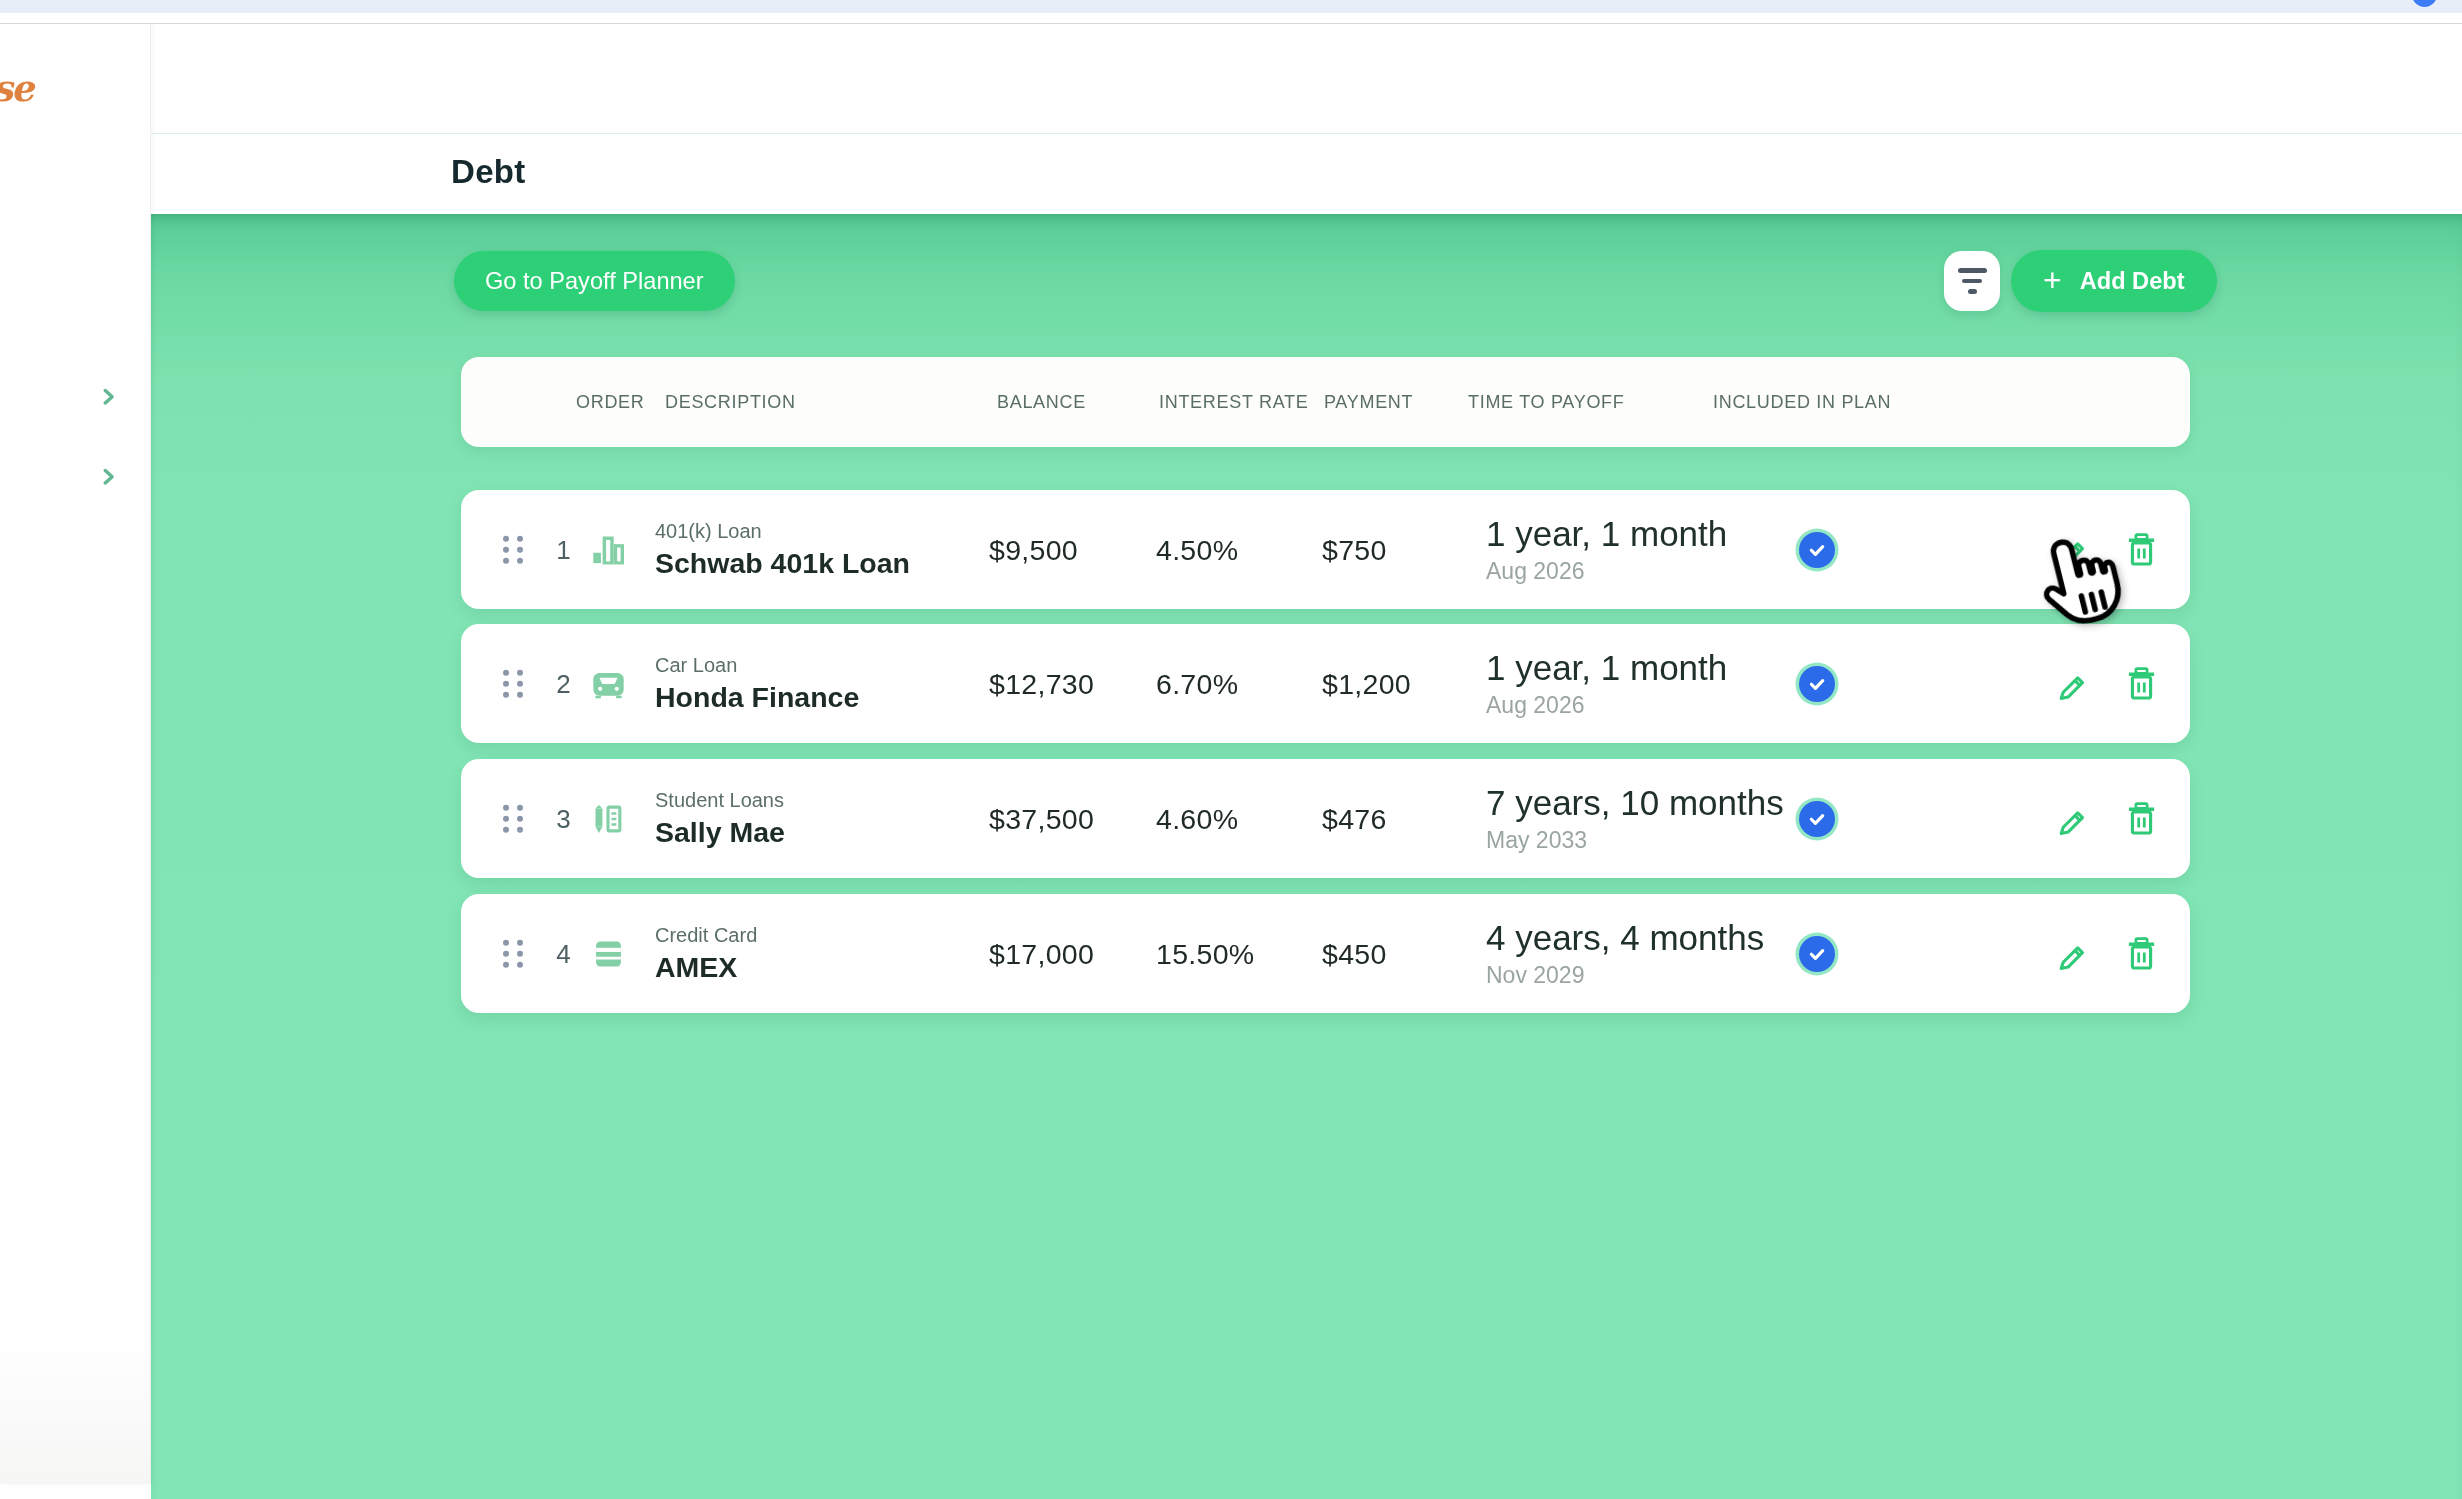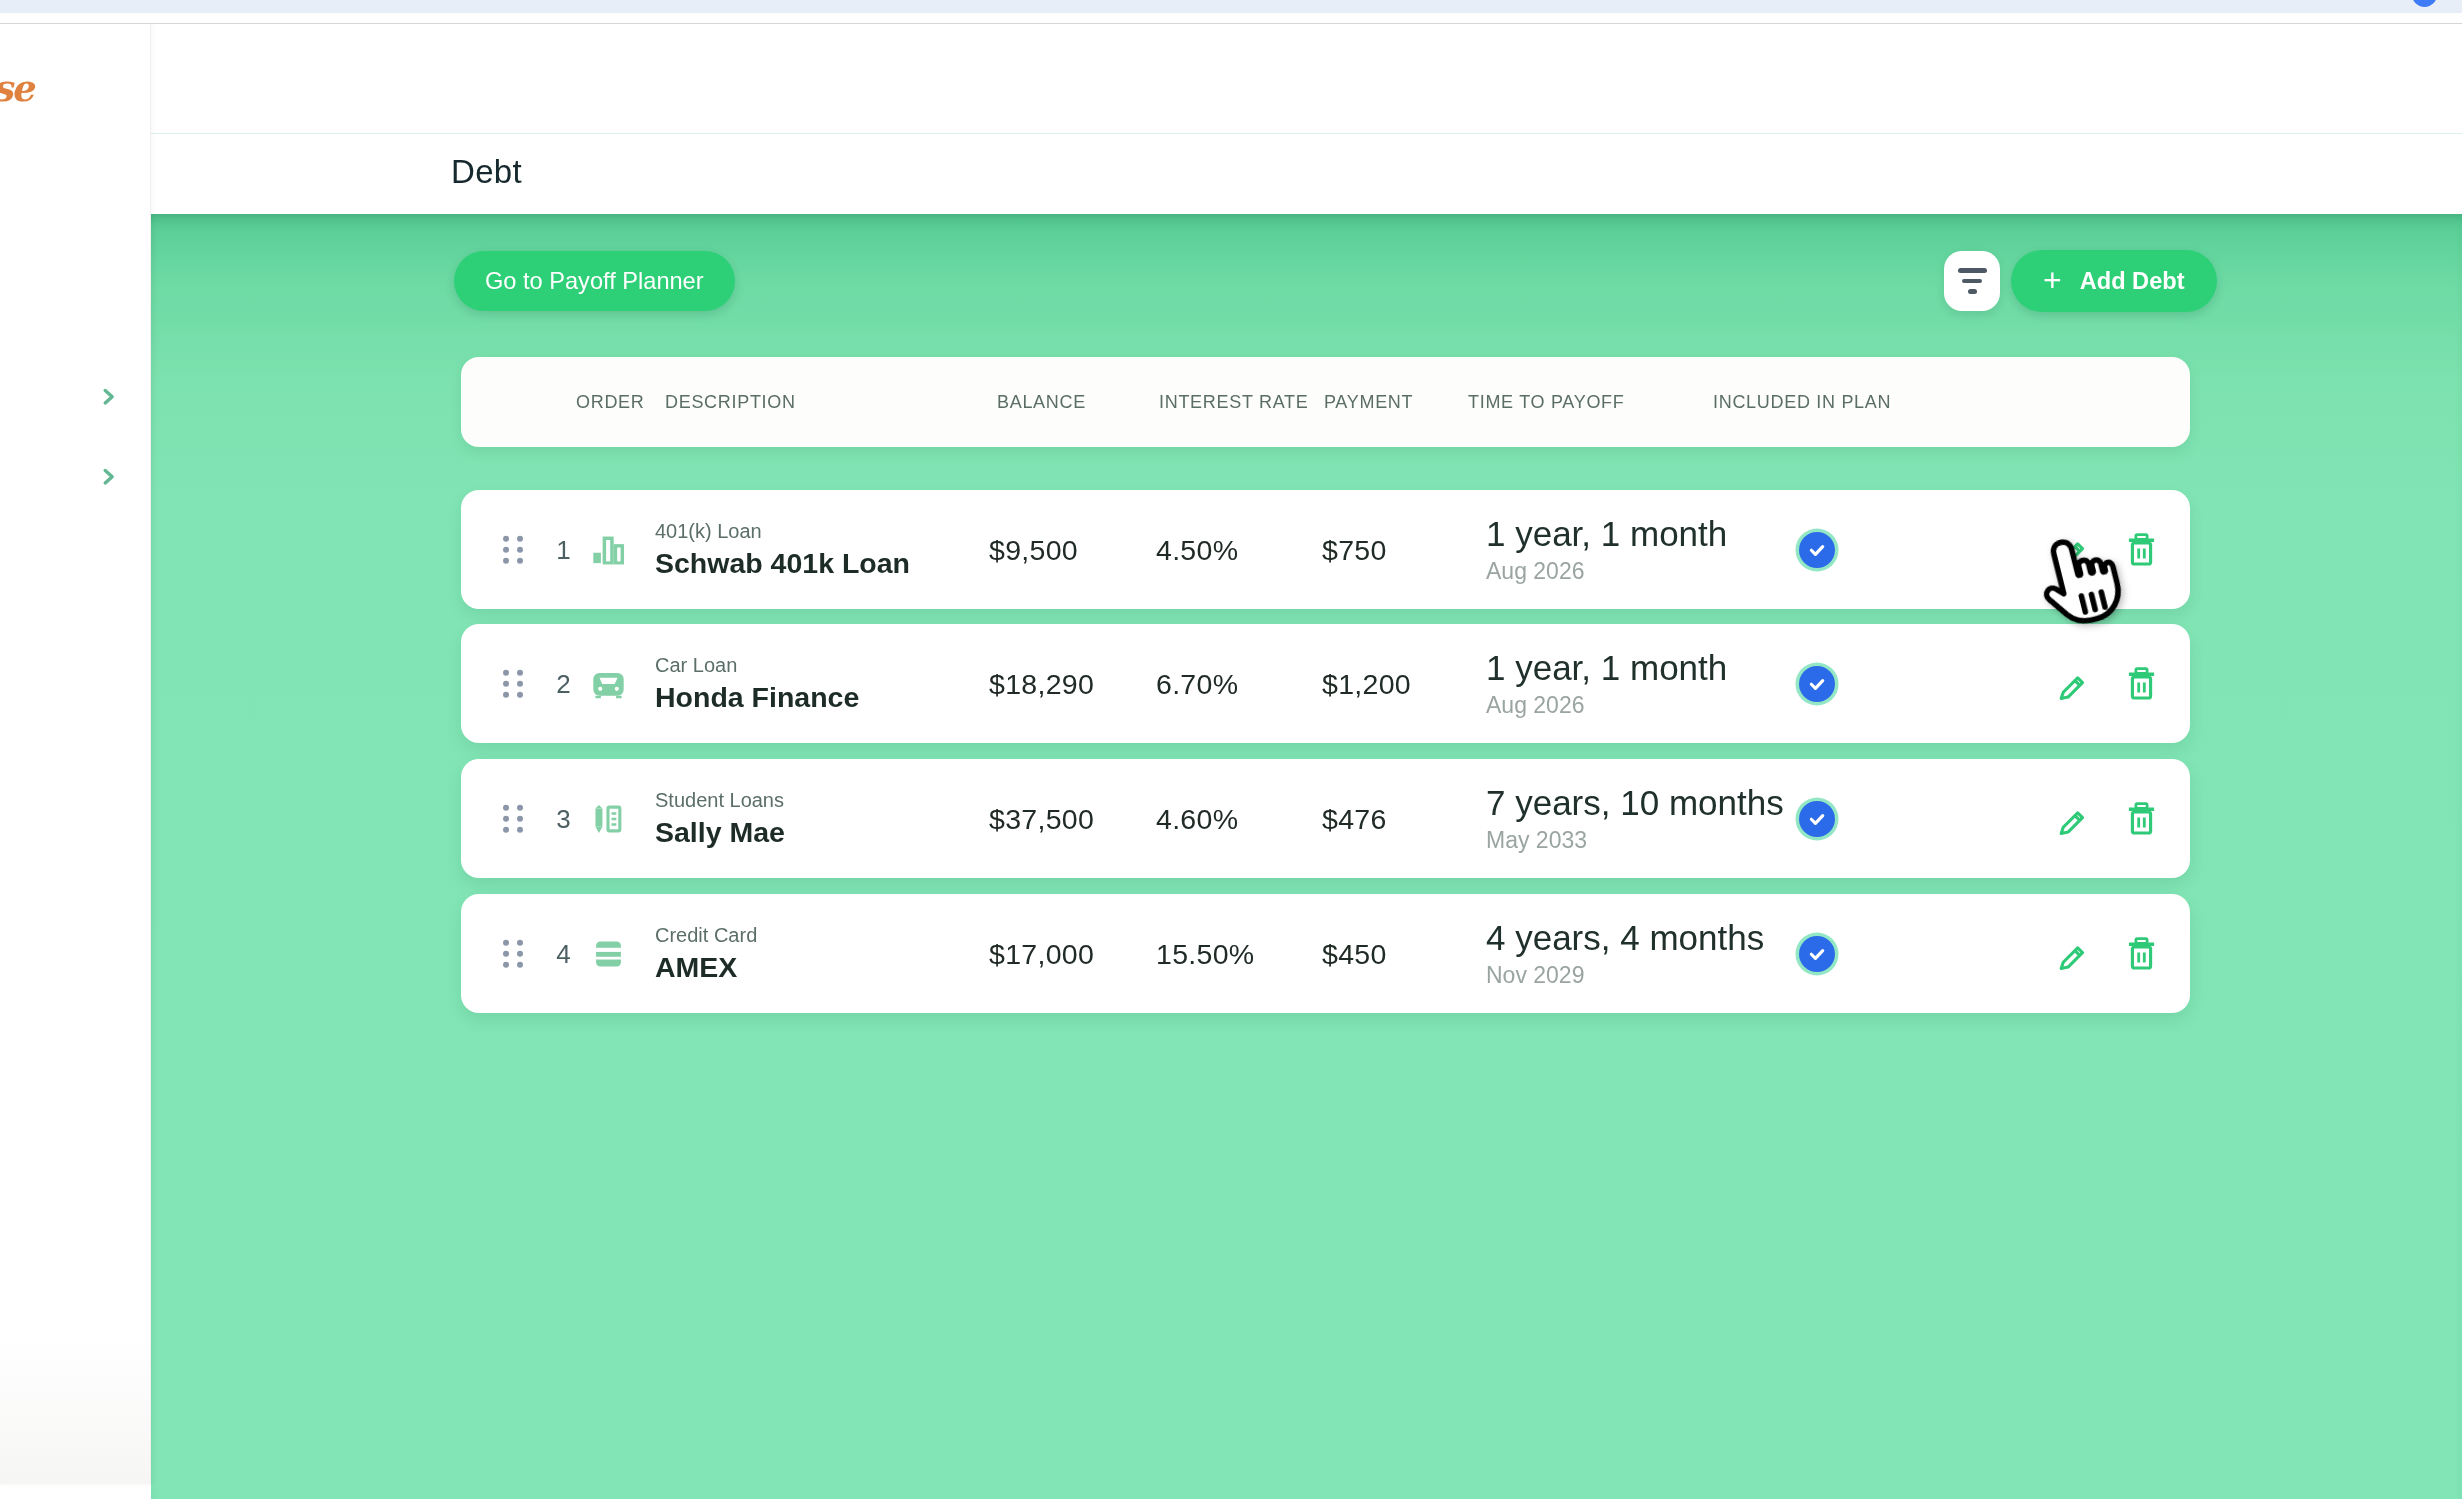--- a/index.html
+++ b/index.html
@@ -24,21 +24,21 @@
   .side-chev.c1 { top:378px; } .side-chev.c2 { top:458px; }
 
   
   .user-header { position:absolute; left:151px; top:25px; width:2311px; height:108px; background:#ffffff; z-index:2; }
   .avatar { position:absolute; left:2328px; top:49px; width:61px; height:61px; border-radius:50%; background:#e3f1ea;
     display:flex; align-items:center; justify-content:center; overflow:hidden; cursor:pointer; }
   .user-chevron { position:absolute; left:2412px; top:71px; width:22px; height:18px; cursor:pointer; }
 
   .page-title-bar { position:absolute; left:151px; top:133px; width:2311px; height:81px; background:#ffffff;
     border-top:1.4px solid #ddf2e7; z-index:2; }
-  .page-title { position:absolute; left:300px; top:19.4px; font-size:33px; font-weight:400; color:#16292e; letter-spacing:0.3px; }
+  .page-title { position:absolute; left:300px; top:19.4px; font-size:33px; font-weight:700; color:#16292e; letter-spacing:0.3px; }
 
   
   .content { position:absolute; left:151px; top:214px; width:2311px; height:1286px;
     background:linear-gradient(180deg,#55cb94 0px,#6cd9a3 62px,#7ce2af 167px,#80e4b4 292px,#81e5b6 100%);
     box-shadow:inset 0 9.7px 12.5px -7px rgba(0,70,35,0.25); z-index:1; }
 
   
   .btn-green { position:absolute; background:#2dd077; border-radius:31px; color:#ffffff;
     display:flex; align-items:center; box-shadow:0 4.2px 9.7px rgba(15,95,55,0.18); cursor:pointer; }
   .payoff-btn { left:303px; top:37px; height:60px; padding:18px 31px; font-size:23.6px; font-weight:400; }
@@ -203,21 +203,21 @@
         <circle cx="13" cy="28" r="3" fill="#ffffff"></circle>
           <circle cx="37" cy="28" r="3" fill="#ffffff"></circle>
         <rect x="6" y="38" width="8" height="4" fill="#84d0a6"></rect>
           <rect x="36" y="38" width="8" height="4" fill="#84d0a6"></rect>
       </svg>
     </div>
     <div class="cell desc">
       <div class="type">Car Loan</div>
       <div class="name">Honda Finance</div>
     </div>
-    <div class="cell num balance">$18,290</div>
+    <div class="cell num balance">$12,730</div>
     <div class="cell num rate">6.70%</div>
     <div class="cell num payment">$1,200</div>
     <div class="cell payoff">
       <div class="dur">1 year, 1 month</div>
       <div class="date">Aug 2026</div>
     </div>
     <div class="cell checkbox">
       <svg width="23.6" height="23.6" viewBox="0 0 52 52">
         <path d="M14 27 l9 9 16 -17" fill="none" stroke="#ffffff" stroke-width="7" stroke-linecap="round" stroke-linejoin="round"></path>
       </svg>

